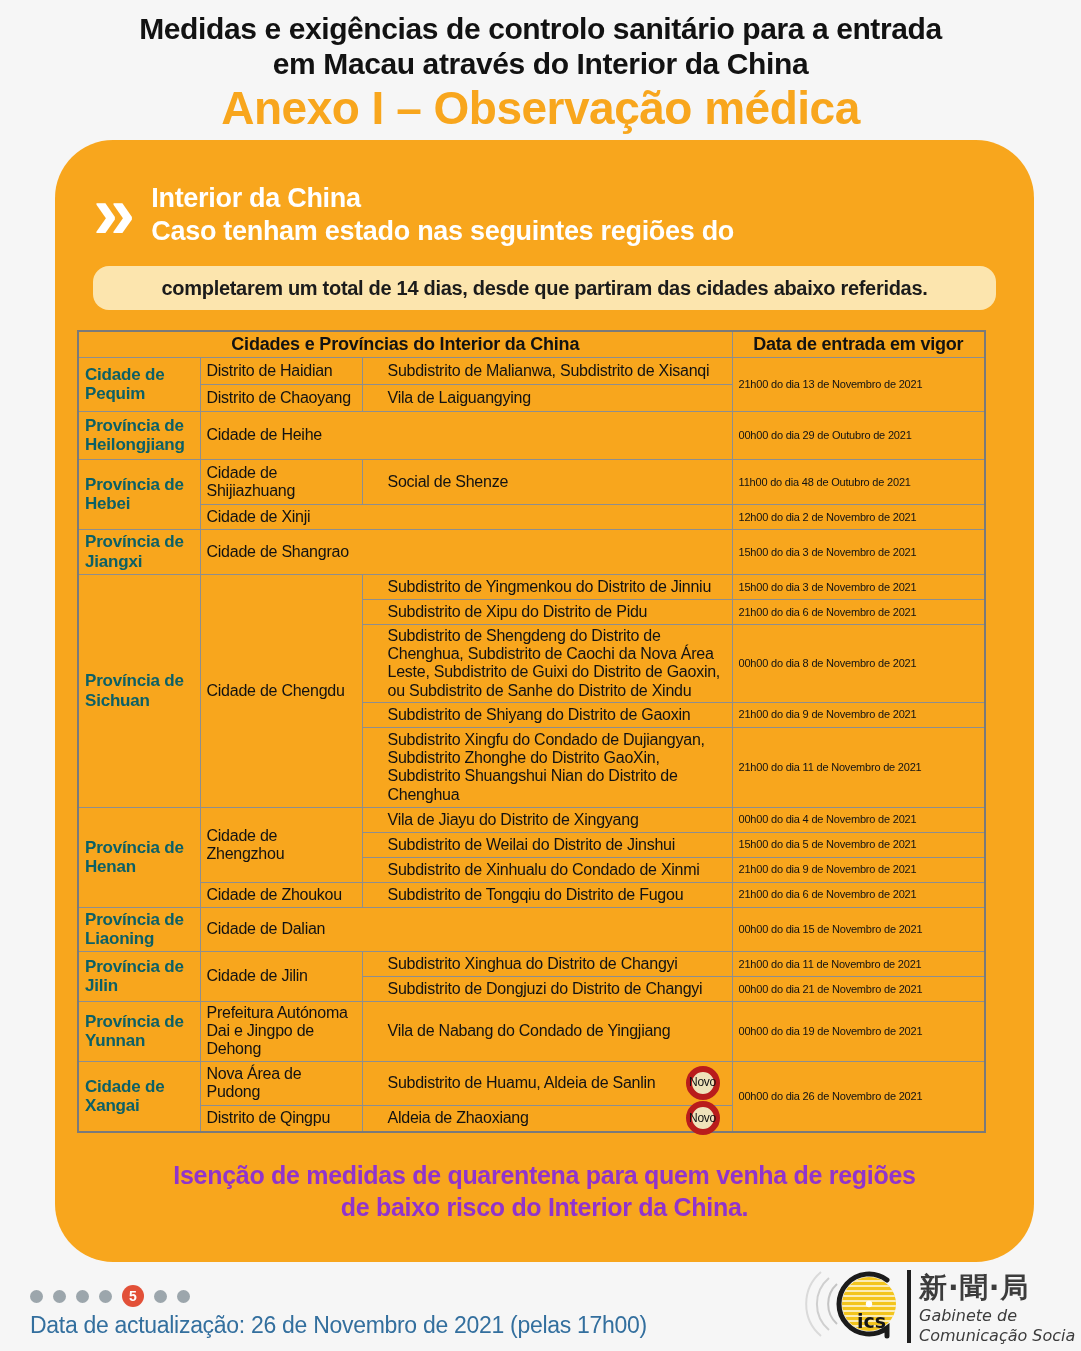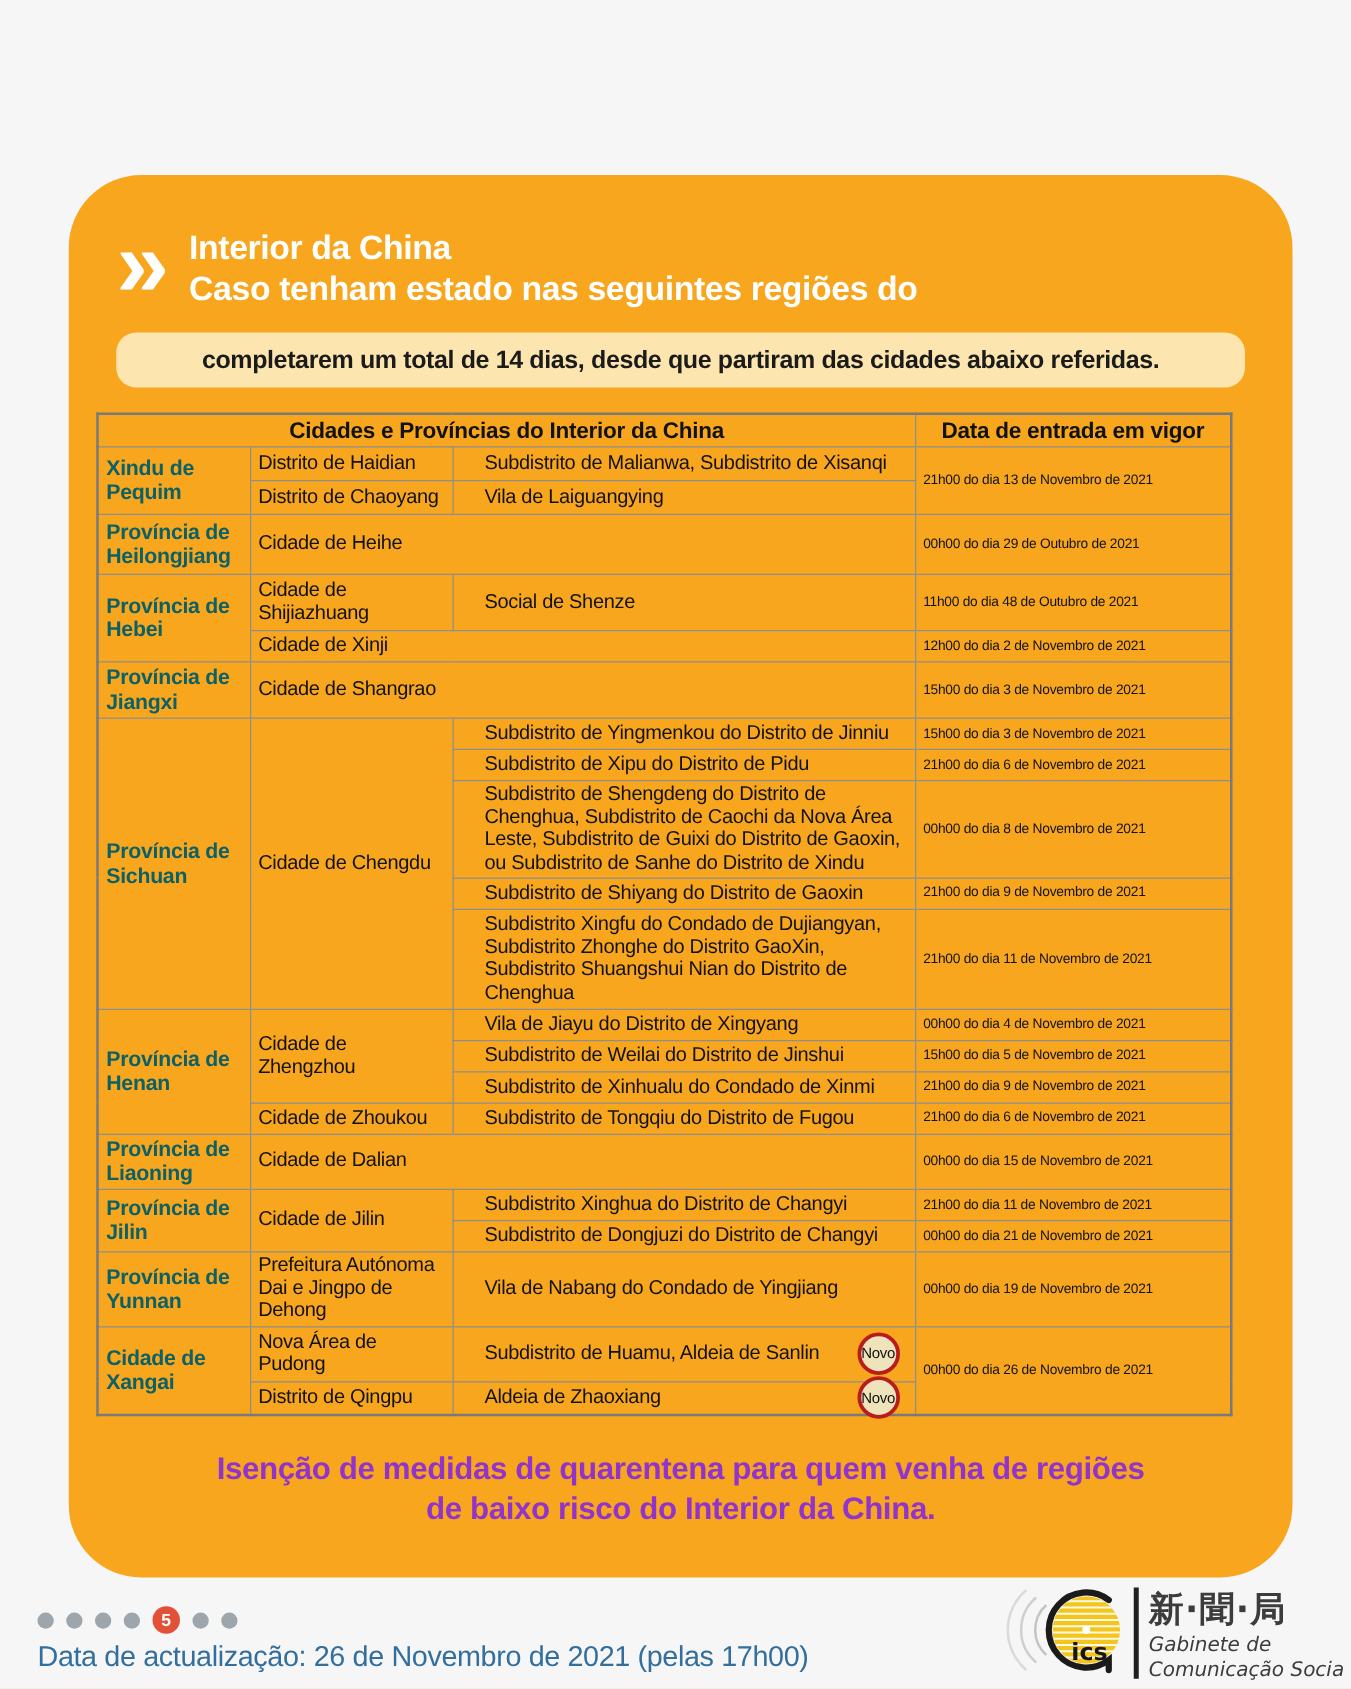--- a/index.html
+++ b/index.html
@@ -42,21 +42,21 @@
   .regions th { font-size:18px; font-weight:bold; text-align:center; height:26px; letter-spacing:-0.2px; }
   td.prov { color:#0c6066; font-weight:bold; font-size:17px; line-height:1.15; letter-spacing:-0.2px; }
   td.city, td.sub { font-size:16px; line-height:1.14; letter-spacing:-0.25px; }
   td.sub { position:relative;padding-left:25px; }
   td.sub.has-badge { padding-right:56px; }
   td.date { font-size:11px; letter-spacing:-0.2px; line-height:1.15; }
 
   .novo-badge {
     position:absolute; right:12px; top:50%; transform:translateY(-50%);
     width:34px; height:34px; border-radius:50%;
-    background:#efe3bb; border:3px solid #b91c1c;
+    background:#efe3bb; border:6px solid #b91c1c;
     display:flex; align-items:center; justify-content:center;
     font-size:12px; color:#111; z-index:2;
   }
 
   .footnote {
     margin-top:26px; text-align:center; color:#9134cc;
     font-weight:bold; font-size:25px; line-height:1.28; letter-spacing:-0.3px;
   }
 
   
@@ -69,20 +69,27 @@
     display:flex; align-items:center; justify-content:center;
   }
   .update { position:absolute; left:30px; top:50px; color:#336f9e; font-size:23px; letter-spacing:-0.3px; }
   .logo { position:absolute; right:6px; top:2px; }
 </style>
 </head>
 <body>
 
 <div class="page">
 
+  <div class="top-header">
+    <div class="title-black">
+      <div>Medidas e exigências de controlo sanitário para a entrada</div>
+      <div>em Macau através do Interior da China</div>
+    </div>
+    <div class="title-orange">Anexo I – Observação médica</div>
+  </div>
 
   <section class="panel">
 
     <div class="panel-heading">
       <span class="chev">»</span>
       <div class="heading-text">
         <div>Interior da China</div>
         <div>Caso tenham estado nas seguintes regiões do</div>
       </div>
     </div>
@@ -99,21 +106,21 @@
           <col style="width:253px">
       </colgroup>
       <thead>
         <tr style="height:26px">
           <th colspan="3">Cidades e Províncias do Interior da China</th>
           <th>Data de entrada em vigor</th>
         </tr>
       </thead>
       <tbody>
         <tr style="height:27px">
-          <td class="prov" rowspan="2">Xindu de Pequim</td>
+          <td class="prov" rowspan="2">Cidade de Pequim</td>
           <td class="city">Distrito de Haidian</td>
           <td class="sub">Subdistrito de Malianwa, Subdistrito de Xisanqi</td>
           <td class="date" rowspan="2">21h00 do dia 13 de Novembro de 2021</td>
         </tr>
         <tr style="height:27px">
           <td class="city">Distrito de Chaoyang</td>
           <td class="sub">Vila de Laiguangying</td>
         </tr>
         <tr style="height:48px">
           <td class="prov">Província de Heilongjiang</td>

